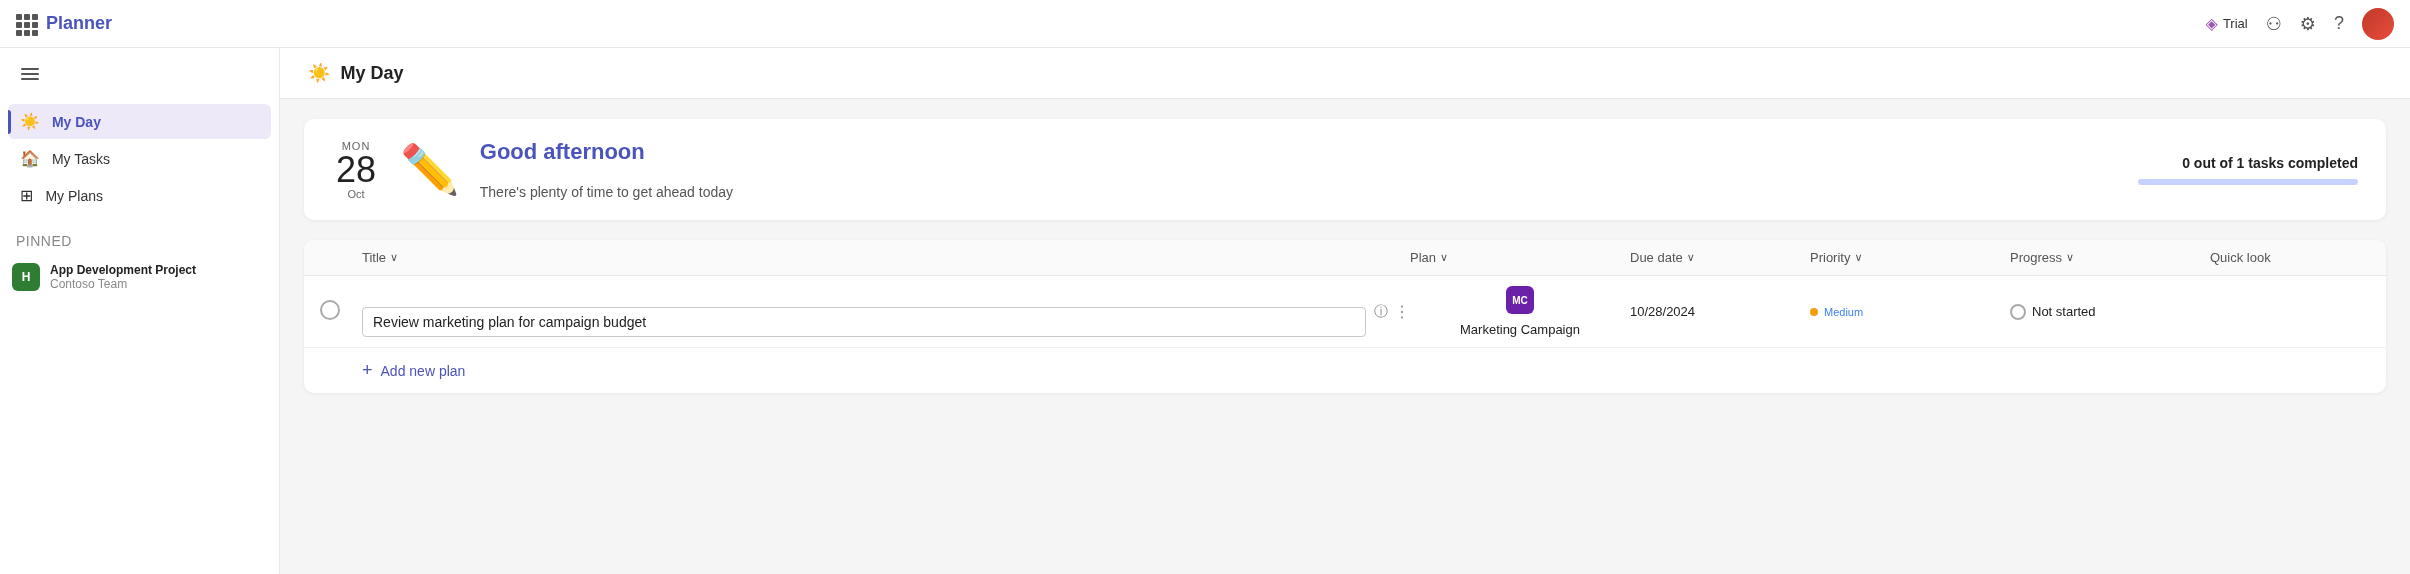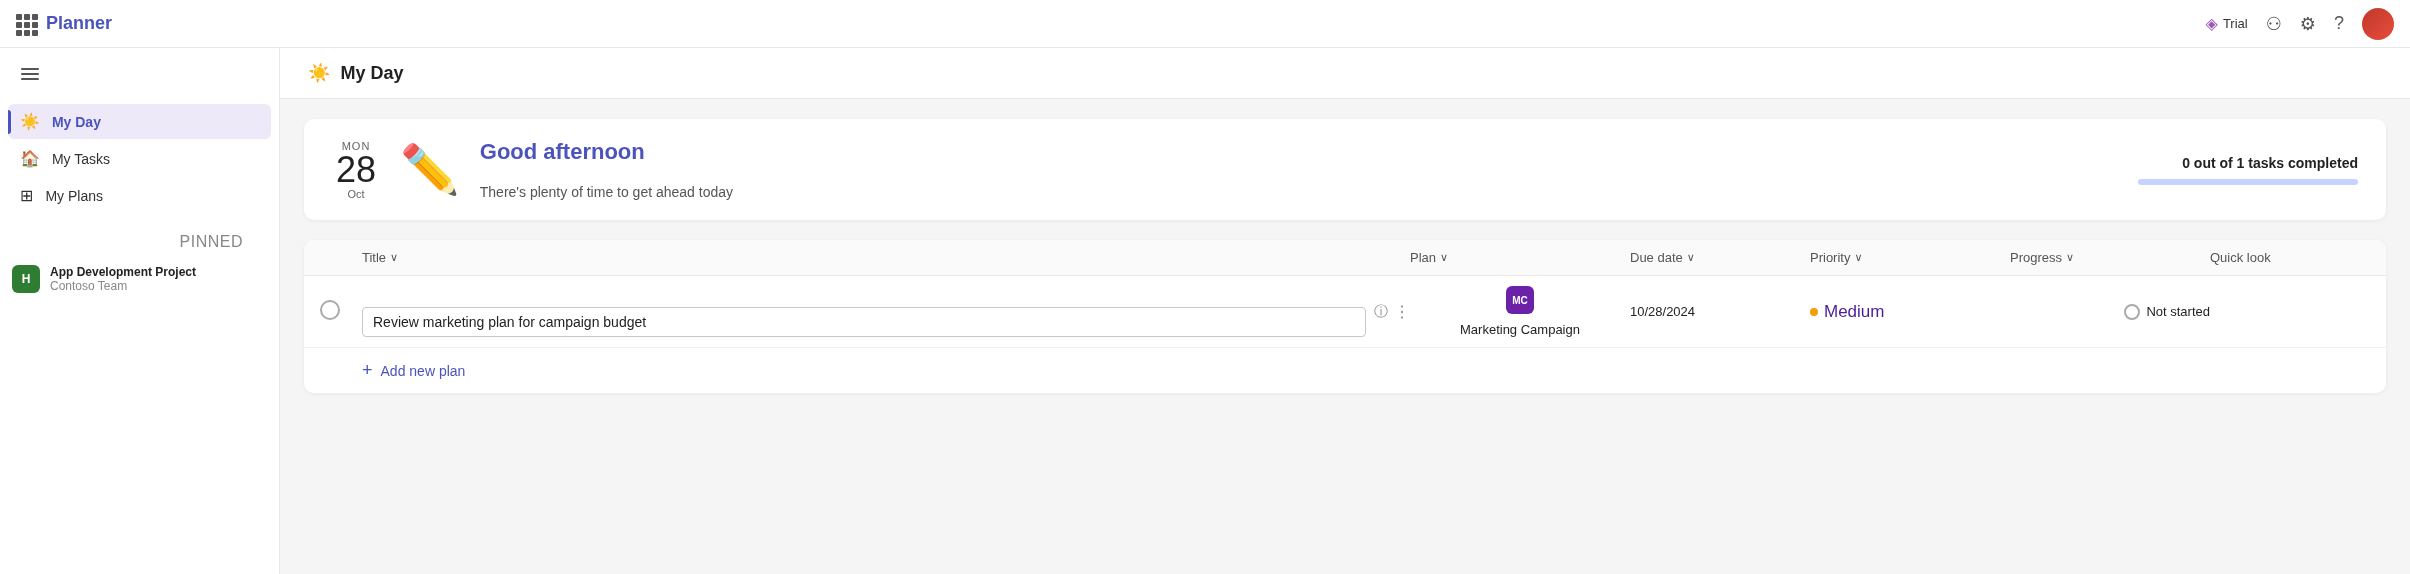--- a/index.html
+++ b/index.html
@@ -126,26 +126,25 @@
     .sidebar-item.active::before {
       content: '';
       position: absolute;
       left: 0; top: 50%;
       transform: translateY(-50%);
       width: 3px; height: 24px;
       background: #4B53BC;
       border-radius: 0 3px 3px 0;
     }
     .sidebar-section-label {
-      padding: 16px 36px 6px;
-      font-size: 16px;
+      padding: 16px 16px 6px;
+      font-size: 14px;
       color: #888;
       text-transform: uppercase;
       letter-spacing: 0.5px;
-      text-align: right;
     }
     .pinned-item {
       display: flex;
       align-items: center;
       gap: 10px;
       padding: 8px 12px;
       border-radius: 6px;
       cursor: pointer;
     }
     .pinned-avatar {
@@ -363,27 +362,26 @@
       display: flex;
       align-items: center;
       gap: 6px;
     }
     .priority-dot {
       width: 8px; height: 8px;
       border-radius: 50%;
       background: #f59e0b;
       flex-shrink: 0;
     }
-    .priority-label { font-size: 17px; color: #4c1d95; }
+    .priority-label { font-size: 11px; color: #3b82f6; }
 
     .progress-cell {
       display: flex;
       align-items: center;
       gap: 6px;
-      justify-content: flex-end;
     }
     .progress-circle {
       width: 16px; height: 16px;
       border-radius: 50%;
       border: 2px solid #aaa;
       flex-shrink: 0;
     }
     .progress-label { font-size: 13px; color: #222; }
 
     .add-task-row {

